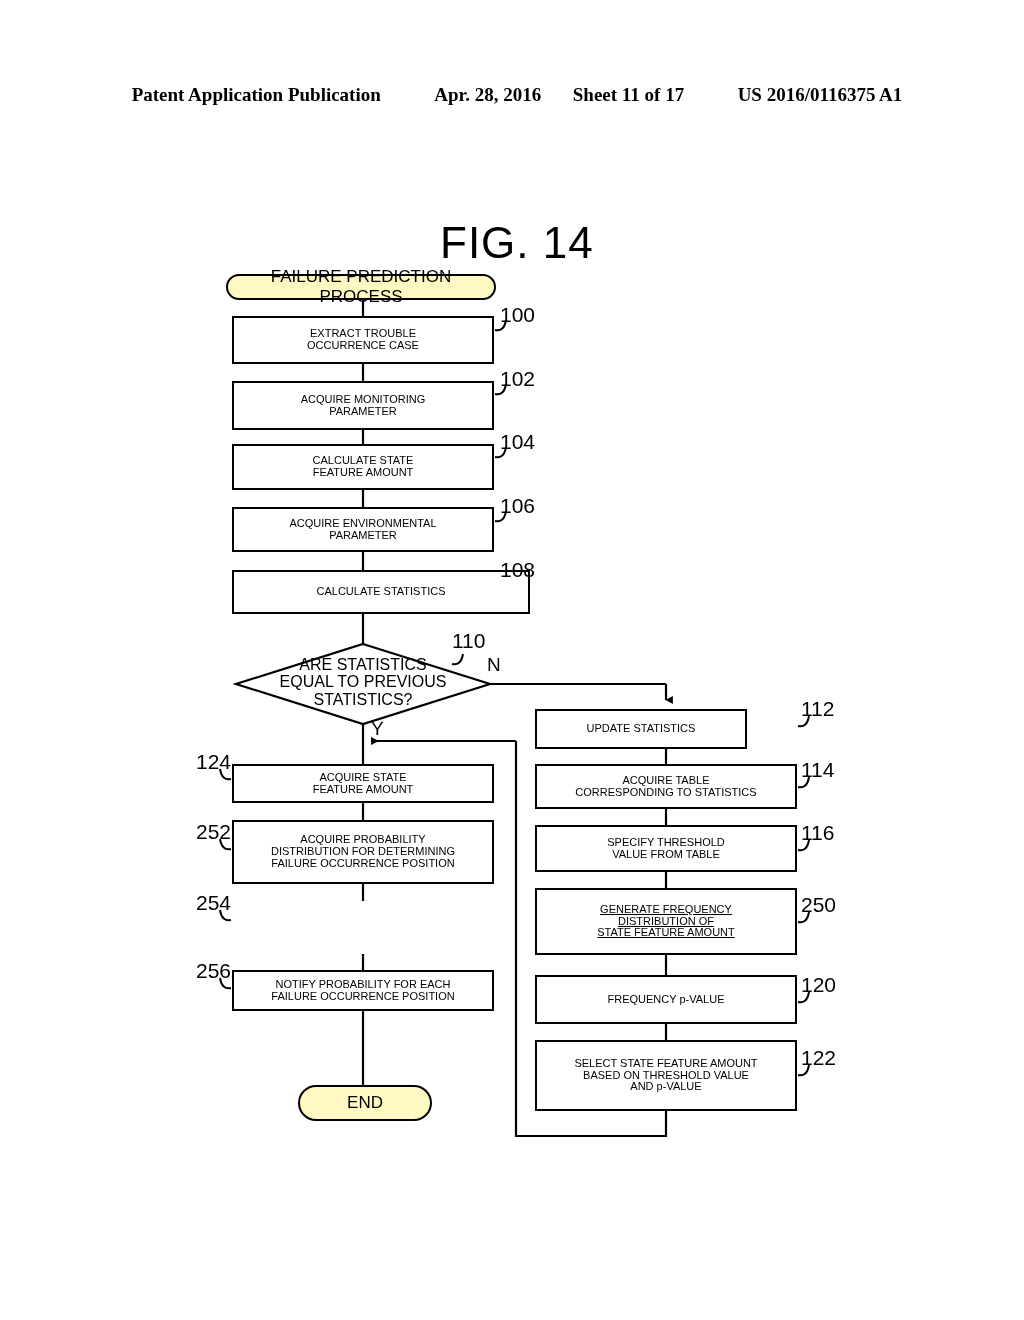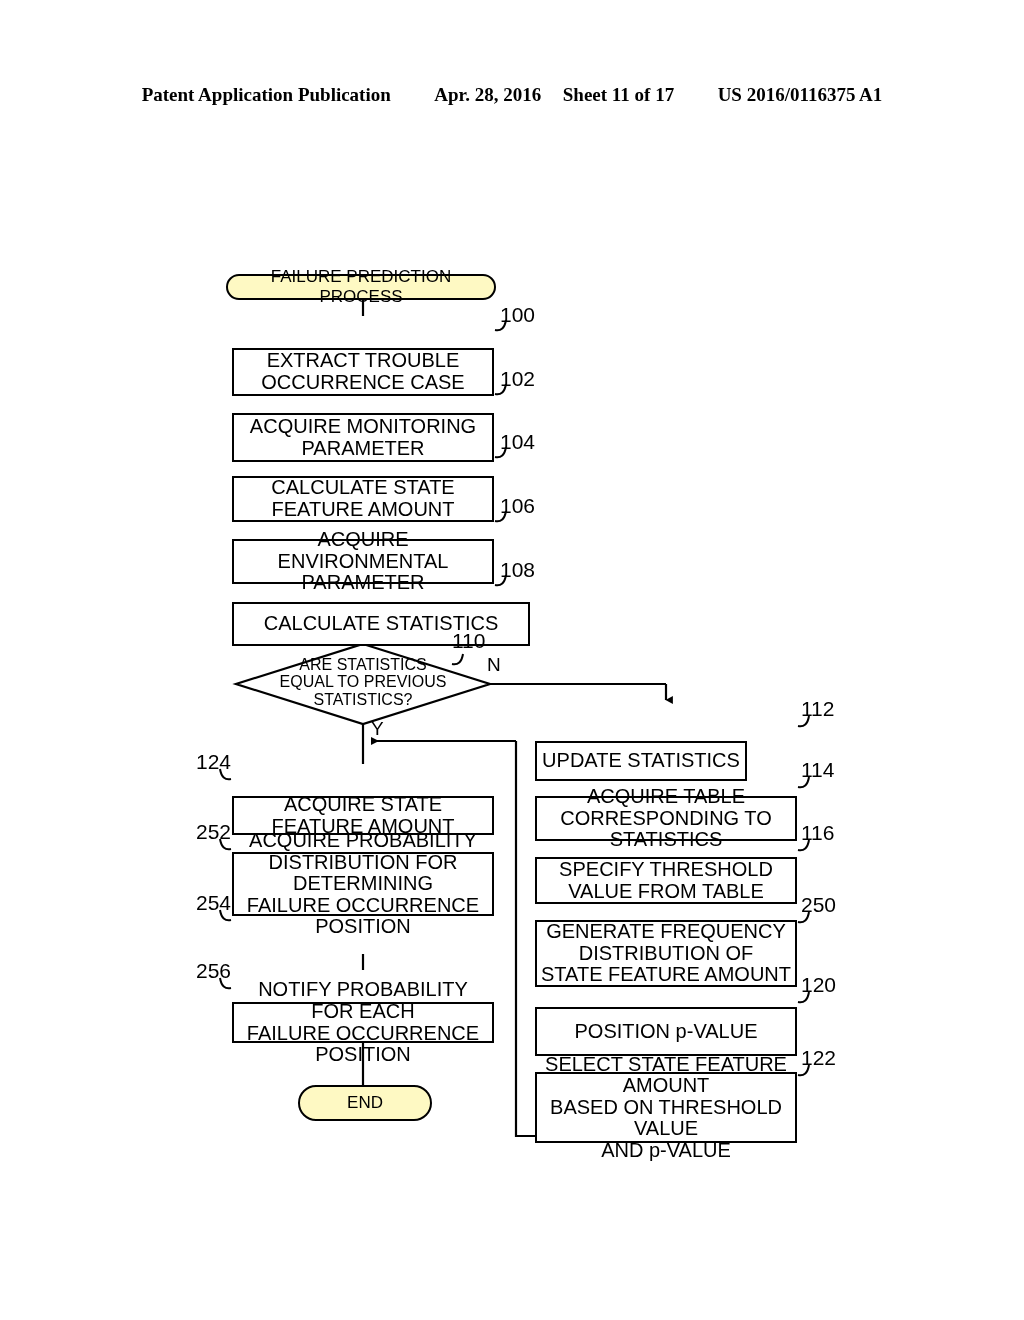--- a/index.html
+++ b/index.html
@@ -22,21 +22,21 @@
     top: 84px;
     left: 0;
     width: 1024px;
     text-align: center;
     font-family: "Liberation Serif", serif;
     font-weight: bold;
     font-size: 19px;
     letter-spacing: 0px;
     white-space: nowrap;
   }
-  #patent-header .seg { display: inline-block; }
+  #patent-header .seg { display: inline-block; margin-left: 10px; }
   #patent-header .gap-lg { display: inline-block; width: 34px; }
   #patent-header .gap-sm { display: inline-block; width: 12px; }
 
   
   #figure {
     position: absolute;
     top: 0;
     left: 0;
     width: 1024px;
     height: 1320px;
@@ -56,26 +56,25 @@
   .fbox {
     position: absolute;
     box-sizing: border-box;
     border: 2px solid #000;
     background: #fff;
     display: flex;
     align-items: center;
     justify-content: center;
     text-align: center;
     font-family: "Liberation Sans", sans-serif;
-    font-size: 20px;
+    font-size: 11px;
     line-height: 1.08;
     letter-spacing: 0px;
     white-space: pre-line;
     padding: 0 2px;
-    margin-top: 32px;
   }
 
   
   .term {
     position: absolute;
     box-sizing: border-box;
     border: 2px solid #000;
     border-radius: 999px;
     background: #fef9c3;
     display: flex;
@@ -130,20 +129,21 @@
   <span class="gap-lg"></span>
   <span class="seg">Apr. 28, 2016</span>
   <span class="gap-sm"></span>
   <span class="seg">Sheet 11 of 17</span>
   <span class="gap-lg"></span>
   <span class="seg">US 2016/0116375 A1</span>
 </div>
 
 <div id="figure">
 
+  <div id="fig-title">FIG. 14</div>
 
   <svg class="overlay" viewBox="0 0 1024 1320">
     <defs>
       <marker id="arrowDown" markerWidth="9" markerHeight="9" refX="4.5" refY="7.5" orient="auto" markerUnits="userSpaceOnUse">
         <path d="M0.6,0.6 L4.5,8 L8.4,0.6 Z" fill="#000"></path>
       </marker>
       <marker id="arrowLeft" markerWidth="10" markerHeight="9" refX="8" refY="4.5" orient="auto" markerUnits="userSpaceOnUse">
         <path d="M9,0.6 L1,4.5 L9,8.4 Z" fill="#000"></path>
       </marker>
     </defs>
@@ -258,27 +258,27 @@
     <span>UPDATE STATISTICS</span>
   </div>
   <div class="fbox" style="left:535px; top:764px; width:262px; height:45px;">
     <span>ACQUIRE TABLE
 CORRESPONDING TO STATISTICS</span>
   </div>
   <div class="fbox" style="left:535px; top:825px; width:262px; height:47px;">
     <span>SPECIFY THRESHOLD
 VALUE FROM TABLE</span>
   </div>
-  <div class="fbox" style="left:535px; top:888px; width:262px; height:67px;">
+  <div class="fbox" style="left:535px; top:888px; width:262px; height:67px;text-decoration:underline;">
     <span>GENERATE FREQUENCY
 DISTRIBUTION OF
 STATE FEATURE AMOUNT</span>
   </div>
   <div class="fbox" style="left:535px; top:975px; width:262px; height:49px;">
-    <span>POSITION p-VALUE</span>
+    <span>FREQUENCY p-VALUE</span>
   </div>
   <div class="fbox" style="left:535px; top:1040px; width:262px; height:71px;">
     <span>SELECT STATE FEATURE AMOUNT
 BASED ON THRESHOLD VALUE
 AND p-VALUE</span>
   </div>
 
   <div class="branchlbl" style="left:371px; top:718px;">Y</div>
   <div class="branchlbl" style="left:487px; top:654px;">N</div>
 

